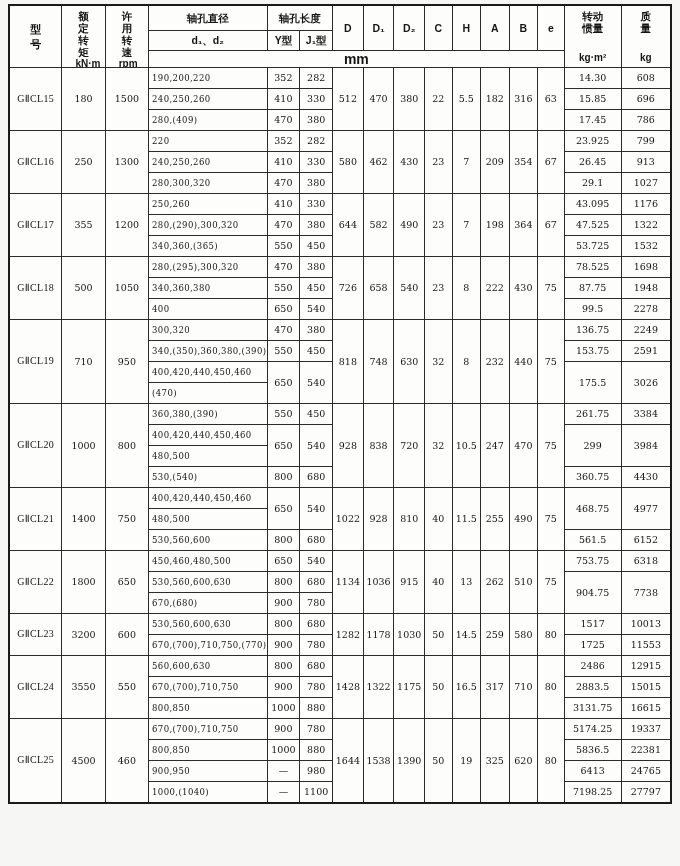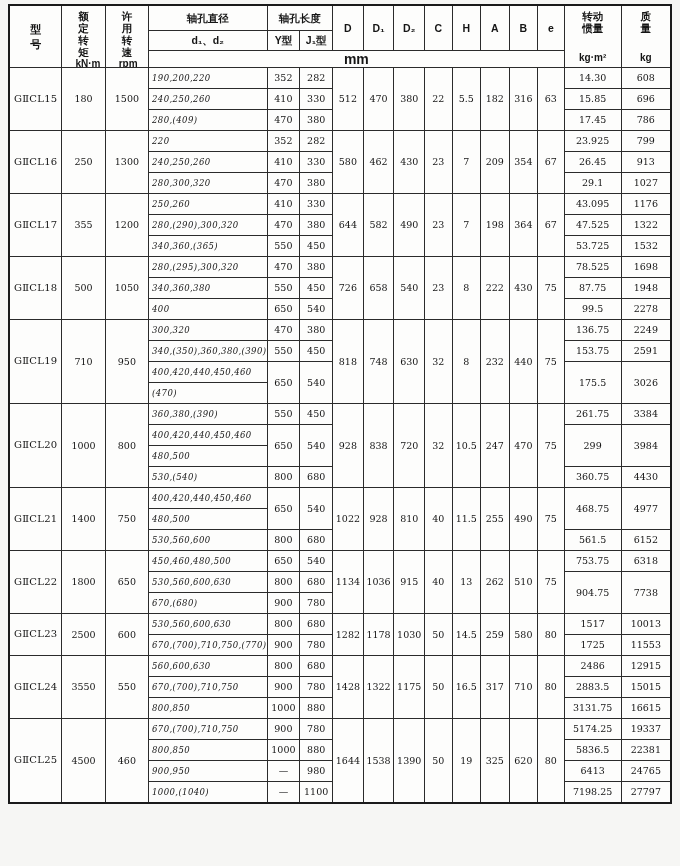--- a/index.html
+++ b/index.html
@@ -9,22 +9,22 @@
   table{border-collapse:collapse;table-layout:fixed;width:664px;border:2px solid #1a1a1a;background:#fdfdfc;}
   th,td{border:1px solid #2b2b2b;padding:0 1px;text-align:center;vertical-align:middle;overflow:hidden;}
   thead th{font-size:10.5px;font-weight:bold;line-height:1.15;}
   tr.h1 th{height:24px;}
   tr.h2 th{height:19px;}
   tr.h3 th{height:15px;font-weight:bold;font-size:14px;}
   .vwrap{display:flex;flex-direction:column;justify-content:space-between;height:54px;padding:3px 12px;}
   .vwrap .u{font-weight:bold;font-size:10px;}
   .model-h{white-space:pre-line;font-size:11px;line-height:1.3;}
   tbody td{font-family:"DejaVu Serif","Liberation Serif",serif;font-size:9.5px;height:20px;line-height:1.05;}
-  td.model{font-size:10px;letter-spacing:0.3px;white-space:nowrap;}
-  td.bore{text-align:left;padding-left:3px;font-size:8.5px;letter-spacing:0.4px;white-space:nowrap;font-style:italic;}
+  td.model{font-size:10px;letter-spacing:0.3px;white-space:nowrap;font-family:Liberation Serif, serif;}
+  td.bore{text-align:left;padding-left:3px;font-size:8.5px;letter-spacing:0.4px;white-space:nowrap;}
   .note{font-size:11.5px;font-weight:bold;margin:6px 0 0 2px;letter-spacing:0.2px;}
 </style>
 </head>
 <body>
 
 <div class="page">
 
   <table>
     <colgroup>
       <col style="width:50px">
@@ -346,21 +346,21 @@
           <td class="num" rowspan="2">904.75</td>
           <td class="num" rowspan="2">7738</td>
         </tr>
         <tr>
           <td class="bore">670,(680)</td>
           <td class="num">900</td>
           <td class="num">780</td>
         </tr>
         <tr>
           <td class="model" rowspan="2">GⅡCL23</td>
-          <td class="num" rowspan="2">2500</td>
+          <td class="num" rowspan="2">3200</td>
           <td class="num" rowspan="2">600</td>
           <td class="bore">530,560,600,630</td>
           <td class="num">800</td>
           <td class="num">680</td>
           <td class="num" rowspan="2">1282</td>
           <td class="num" rowspan="2">1178</td>
           <td class="num" rowspan="2">1030</td>
           <td class="num" rowspan="2">50</td>
           <td class="num" rowspan="2">14.5</td>
           <td class="num" rowspan="2">259</td>

